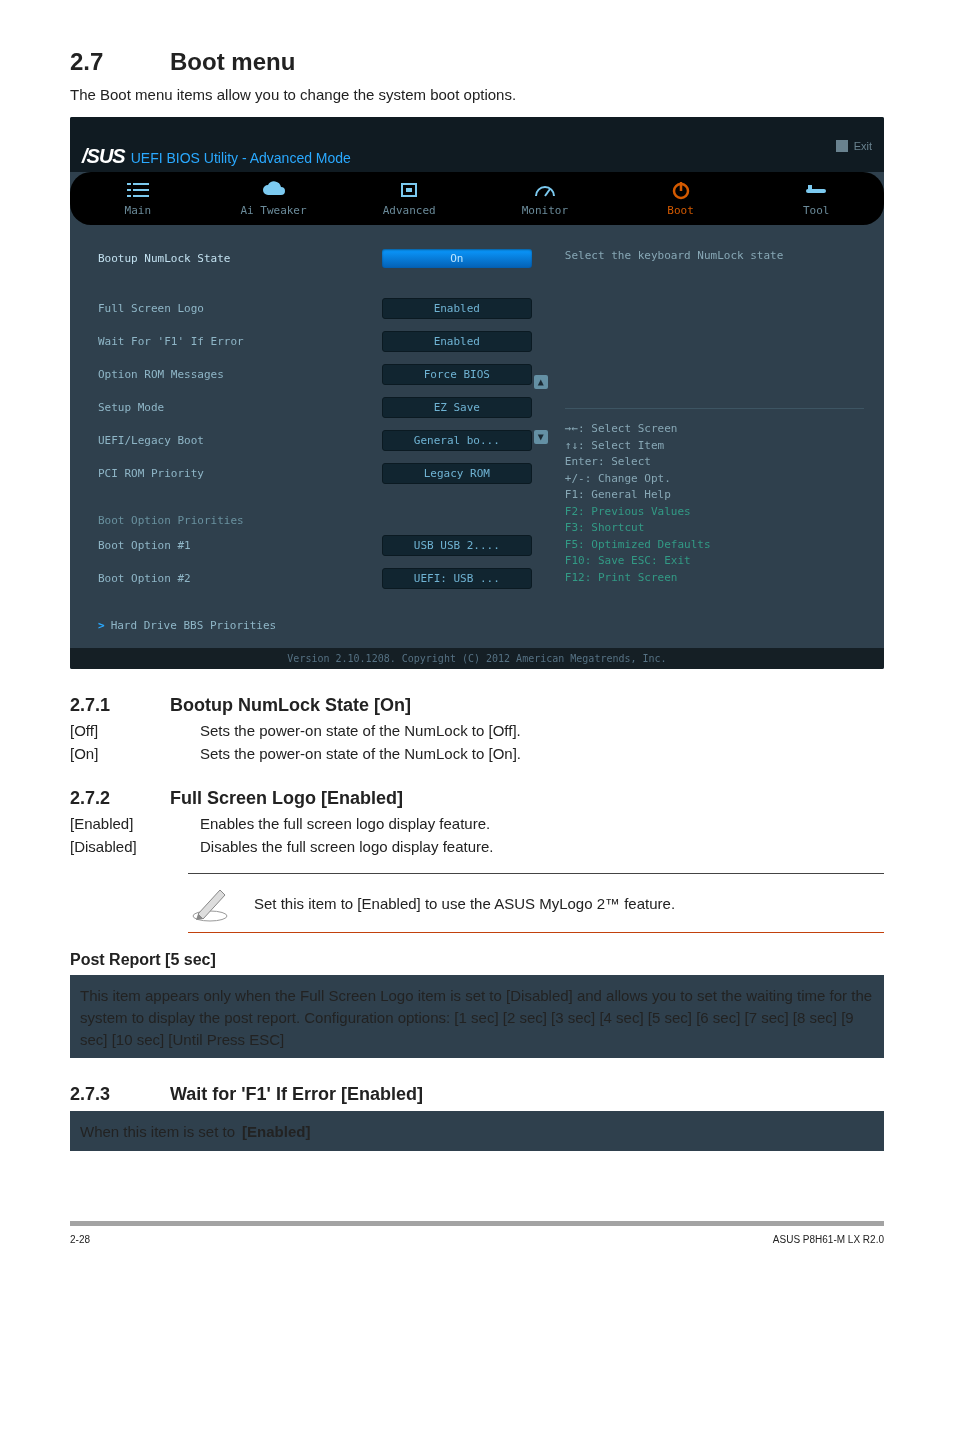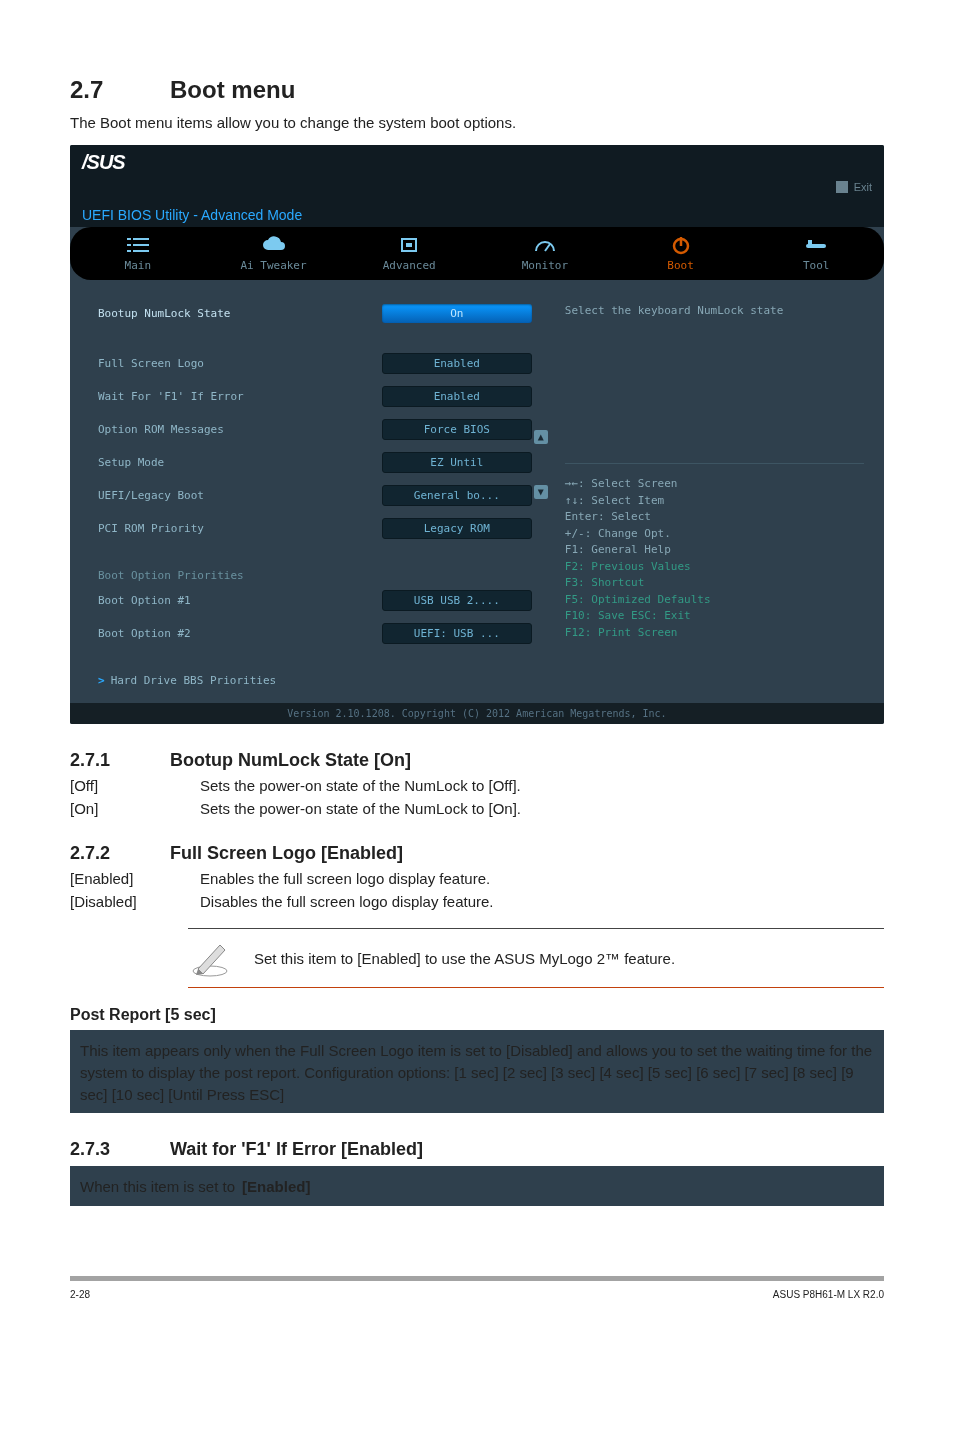--- a/index.html
+++ b/index.html
@@ -1,26 +1,26 @@
 <!DOCTYPE html>
 <html><head>
 <meta charset="utf-8">
 <style>
   * { margin:0; padding:0; box-sizing:border-box; }
   body { font-family: Arial, Helvetica, sans-serif; color:#222; width:954px; margin:0 auto; background:#fff; }
-  .page { padding:76px 70px 20px 70px; }
+  .page { padding:48px 70px 20px 70px; }
 
   h1.section { font-size:24px; font-weight:bold; margin-bottom:10px; }
   h1.section .num { display:inline-block; width:100px; }
   p.lead { font-size:15px; margin-bottom:14px; }
 
   
   .bios { width:100%; background:#2f404d; border-radius:2px; overflow:hidden; }
   .bios-title { display:flex; align-items:center; justify-content:space-between; background:#101b22; padding:6px 12px 4px 12px; }
-  .bios-title .brand { display:flex; align-items:baseline; gap:6px;flex-direction:column; }
+  .bios-title .brand { display:flex; align-items:baseline; gap:6px; }
   .bios-title .asus { color:#fff; font-weight:bold; font-size:20px; letter-spacing:-1px; font-style:italic; }
   .bios-title .subtitle { color:#2aa9ff; font-size:14px; font-family:'Segoe UI',Arial,sans-serif;margin-top:27px; }
   .bios-title .exit { color:#69828f; font-size:11px; display:flex; align-items:center; gap:6px; }
   .bios-title .exit .ico { display:inline-block; width:12px; height:12px; background:#69828f; }
 
   .tabs { display:flex; background:#000000;border-radius:21px; }
   .tab { flex:1; text-align:center; padding:6px 0 8px; }
   .tab .icon { height:24px; display:flex; align-items:center; justify-content:center; color:#7ccaf0; }
   .tab.active .icon { color:#d45a00; }
   .tab .label { font-size:11px; font-family:'Lucida Console',Monaco,monospace; color:#6a8a99; margin-top:2px; }
@@ -164,21 +164,21 @@
         <div class="row">
           <span class="lab">Wait For 'F1' If Error</span>
           <span class="val">Enabled</span>
         </div>
         <div class="row">
           <span class="lab">Option ROM Messages</span>
           <span class="val">Force BIOS</span>
         </div>
         <div class="row">
           <span class="lab">Setup Mode</span>
-          <span class="val">EZ Until</span>
+          <span class="val">EZ Save</span>
         </div>
         <div class="row">
           <span class="lab">UEFI/Legacy Boot</span>
           <span class="val">General bo...</span>
         </div>
         <div class="row">
           <span class="lab">PCI ROM Priority</span>
           <span class="val">Legacy ROM</span>
         </div>
 

